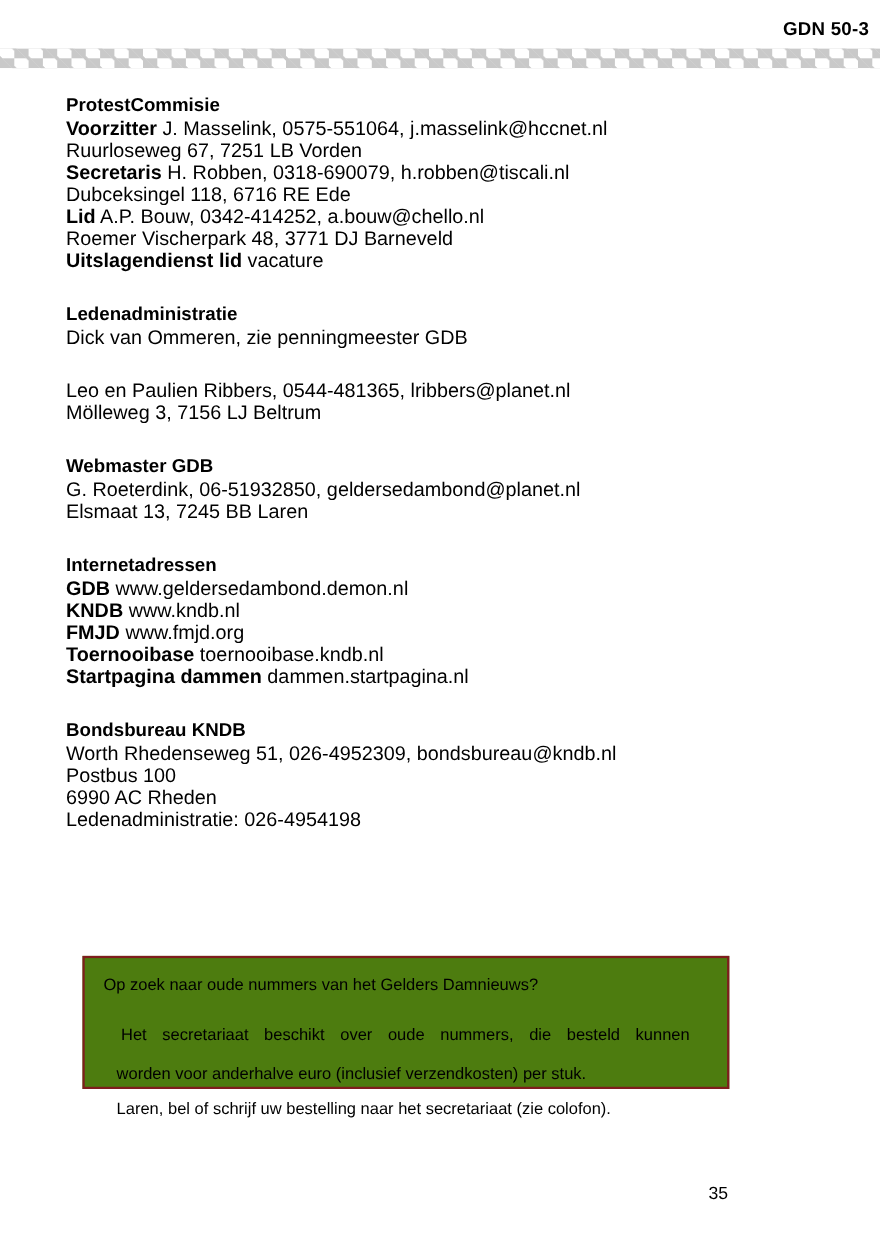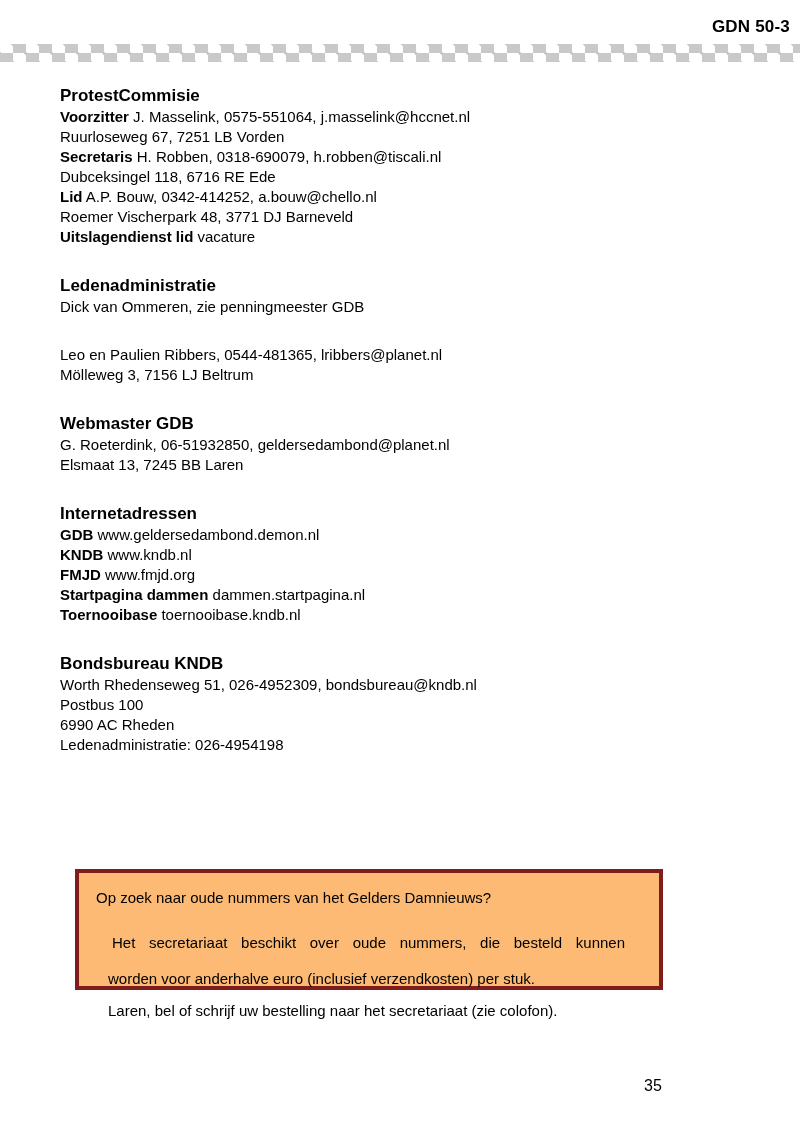--- a/index.html
+++ b/index.html
@@ -59,37 +59,37 @@
     margin: 0 0 28px 0;
   }
   .heading {
     font-size: 17px;
     font-weight: bold;
     line-height: 21px;
     margin: 0 0 1px 0;
     white-space: nowrap;
   }
   .line {
-    font-size: 15px;
+    font-size: 18px;
     line-height: 20px;
     white-space: nowrap;
   }
   .line b {
     font-weight: bold;
   }
 
   
   .notice-box {
     position: absolute;
     left: 75px;
     top: 869px;
     width: 588px;
     height: 121px;
-    background: #fdba74;
-    border: 4px solid #7f1d1d;
+    background: #4d7c0f;
+    border: 2px solid #7f1d1d;
     box-sizing: border-box;
   }
   .notice-inner {
     padding: 15px 18px 0 17px;
   }
   .notice-question {
     font-size: 15px;
     line-height: 20px;
     margin: 0 0 25px 0;
   }
@@ -148,22 +148,22 @@
     <div class="block">
       <div class="heading">Webmaster GDB</div>
       <div class="line"><span>G. Roeterdink, 06-51932850, geldersedambond@planet.nl</span></div>
       <div class="line"><span>Elsmaat 13, 7245 BB Laren</span></div>
     </div>
     <div class="block">
       <div class="heading">Internetadressen</div>
       <div class="line"><b>GDB</b><span> www.geldersedambond.demon.nl</span></div>
       <div class="line"><b>KNDB</b><span> www.kndb.nl</span></div>
       <div class="line"><b>FMJD</b><span> www.fmjd.org</span></div>
+      <div class="line"><b>Toernooibase</b><span> toernooibase.kndb.nl</span></div>
       <div class="line"><b>Startpagina dammen</b><span> dammen.startpagina.nl</span></div>
-      <div class="line"><b>Toernooibase</b><span> toernooibase.kndb.nl</span></div>
     </div>
     <div class="block">
       <div class="heading">Bondsbureau KNDB</div>
       <div class="line"><span>Worth Rhedenseweg 51, 026-4952309, bondsbureau@kndb.nl</span></div>
       <div class="line"><span>Postbus 100</span></div>
       <div class="line"><span>6990 AC Rheden</span></div>
       <div class="line"><span>Ledenadministratie: 026-4954198</span></div>
     </div>
   </div>
 

